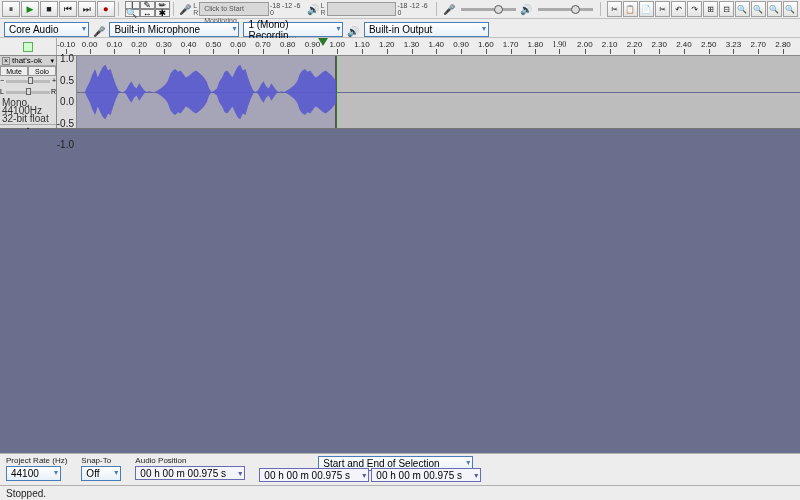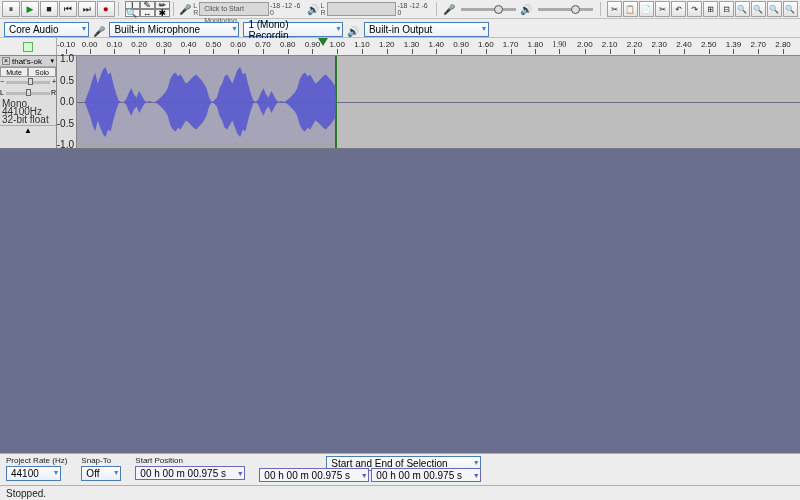--- a/index.html
+++ b/index.html
@@ -19,21 +19,21 @@
   .select::after { content:'▾'; position:absolute; right:2px; top:1px; color:#4a7db8; font-size:8px; }
   .mic-ico, .spk-ico { font-size:10px; color:#444; }
   .sel-w1 { width: 85px; } .sel-w2 { width: 130px; } .sel-w3 { width: 100px; } .sel-w4 { width: 125px; }
   .timeline { display:flex; height:18px; background:#ededed; border-bottom:1px solid #888; }
   .timeline-left { width:57px; background:#ededed; border-right:1px solid #aaa; display:flex; align-items:center; justify-content:center; }
   .pin-ico { width:10px; height:10px; border:1px solid #6a6; background:#cfc; }
   .ruler { flex:1; position:relative; background:#ededed; font-size:8px; color:#222; overflow:hidden; }
   .tick { position:absolute; top:2px; font-size:8px; }
   .tick::before { content:''; position:absolute; width:1px; height:5px; background:#555; bottom:-5px; left:50%; }
   .play-head { position:absolute; top:0; width:0; height:0; border-left:5px solid transparent; border-right:5px solid transparent; border-top:8px solid #2a7a2a; transform:translateX(-5px); }
-  .track-area { display:flex; height:93px; border-bottom:1px solid #777; background:#bdbdbd; }
+  .track-area { display:flex; height:73px; border-bottom:1px solid #777; background:#bdbdbd; }
   .track-panel { width:57px; background:#dedede; border-right:1px solid #888; display:flex; flex-direction:column; font-size:8px; }
   .tp-head { display:flex; align-items:center; background:#d2d2d2; height:11px; border-bottom:1px solid #aaa; padding:0 2px; gap:2px; }
   .tp-close { width:8px; height:8px; border:1px solid #888; font-size:7px; line-height:6px; text-align:center; cursor:pointer; }
   .tp-name { flex:1; font-size:8px; overflow:hidden; white-space:nowrap; }
   .tp-btns { display:flex; }
   .tp-btn { flex:1; height:10px; border:1px solid #999; background:#eee; font-size:7px; text-align:center; line-height:9px; cursor:pointer; }
   .tp-sliders { padding:2px; display:flex; flex-direction:column; gap:4px; }
   .mini-slider { height:3px; background:#bbb; position:relative; margin:2px 4px; }
   .mini-slider::before, .mini-slider::after { font-size:7px; position:absolute; top:-4px; }
   .mini-slider .knob { position:absolute; width:5px; height:7px; background:#ddd; border:1px solid #666; top:-3px; }
@@ -48,21 +48,21 @@
   .wave-svg { position:absolute; left:0; top:0; height:100%; }
   .play-line { position:absolute; top:0; bottom:0; width:1px; background:#2a7a2a; }
   .workspace { flex:1; background:#6b6f8e; }
   .bottom-bar { background:#ededed; border-top:1px solid #b0b0b0; height:32px; display:flex; align-items:flex-start; padding:2px 6px; gap:14px; }
   .bgroup { display:flex; flex-direction:column; gap:1px; }
   .blabel { font-size:8px; color:#222; }
   .timefield { border:1px solid #6a6ab0; background:#f4f4fb; height:14px; padding:0 14px 0 4px; display:flex; align-items:center; font-size:9px; position:relative; cursor:text; }
   .timefield::after { content:'▾'; position:absolute; right:2px; color:#5a5ab0; font-size:8px; }
   .tf-w { width: 110px; }
   .sel-range { position:relative; }
-  .sel-head { position:absolute; top:-12px; right:0;padding-left:17px; }
+  .sel-head { position:absolute; top:-12px; right:8px;padding-left:17px; }
   .sel-head .select { width: 155px; }
   .sel-pair { display:flex; gap:2px; }
   .status-bar { height:15px; background:#ededed; border-top:1px solid #b0b0b0; display:flex; align-items:center; padding:0 6px; font-size:9px; color:#222; }
 </style>
 </head>
 <body>
 
 <div class="toolbar-row">
   <div class="btn">⏸</div>
   <div class="btn" style="color:#1a8a1a">▶</div>
@@ -155,21 +155,21 @@
       <div class="tick" style="left: 421.033px;">1.60</div>
       <div class="tick" style="left: 445.8px;">1.70</div>
       <div class="tick" style="left: 470.567px;">1.80</div>
       <div class="tick" style="left: 495.333px; font-family: Liberation Serif, serif;">1.90</div>
       <div class="tick" style="left: 520.1px;">2.00</div>
       <div class="tick" style="left: 544.867px;">2.10</div>
       <div class="tick" style="left: 569.633px;">2.20</div>
       <div class="tick" style="left: 594.4px;">2.30</div>
       <div class="tick" style="left: 619.167px;">2.40</div>
       <div class="tick" style="left: 643.933px;">2.50</div>
-      <div class="tick" style="left: 668.7px;">1.39</div>
+      <div class="tick" style="left: 668.7px;">3.23</div>
       <div class="tick" style="left: 693.467px;">2.70</div>
       <div class="tick" style="left: 718.233px;">2.80</div>
       <div class="play-head" style="left: 266.242px;"></div>
     </div>
 </div>
 
 <div class="track-area">
   <div class="track-panel">
     <div class="tp-head">
       <div class="tp-close">×</div>
@@ -227,21 +227,21 @@
         <span>44100</span>
       </div>
   </div>
   <div class="bgroup">
     <div class="blabel">Snap-To</div>
     <div class="select" style="width:40px">
         <span>Off</span>
       </div>
   </div>
   <div class="bgroup">
-    <div class="blabel">Start Position</div>
+    <div class="blabel">Audio Position</div>
     <div class="timefield tf-w">
         <span>00 h 00 m 00.975 s</span>
       </div>
   </div>
   <div class="bgroup sel-range" style="margin-top:12px">
     <div class="sel-head">
         <div class="select">
           <span>Start and End of Selection</span>
         </div>
       </div>

